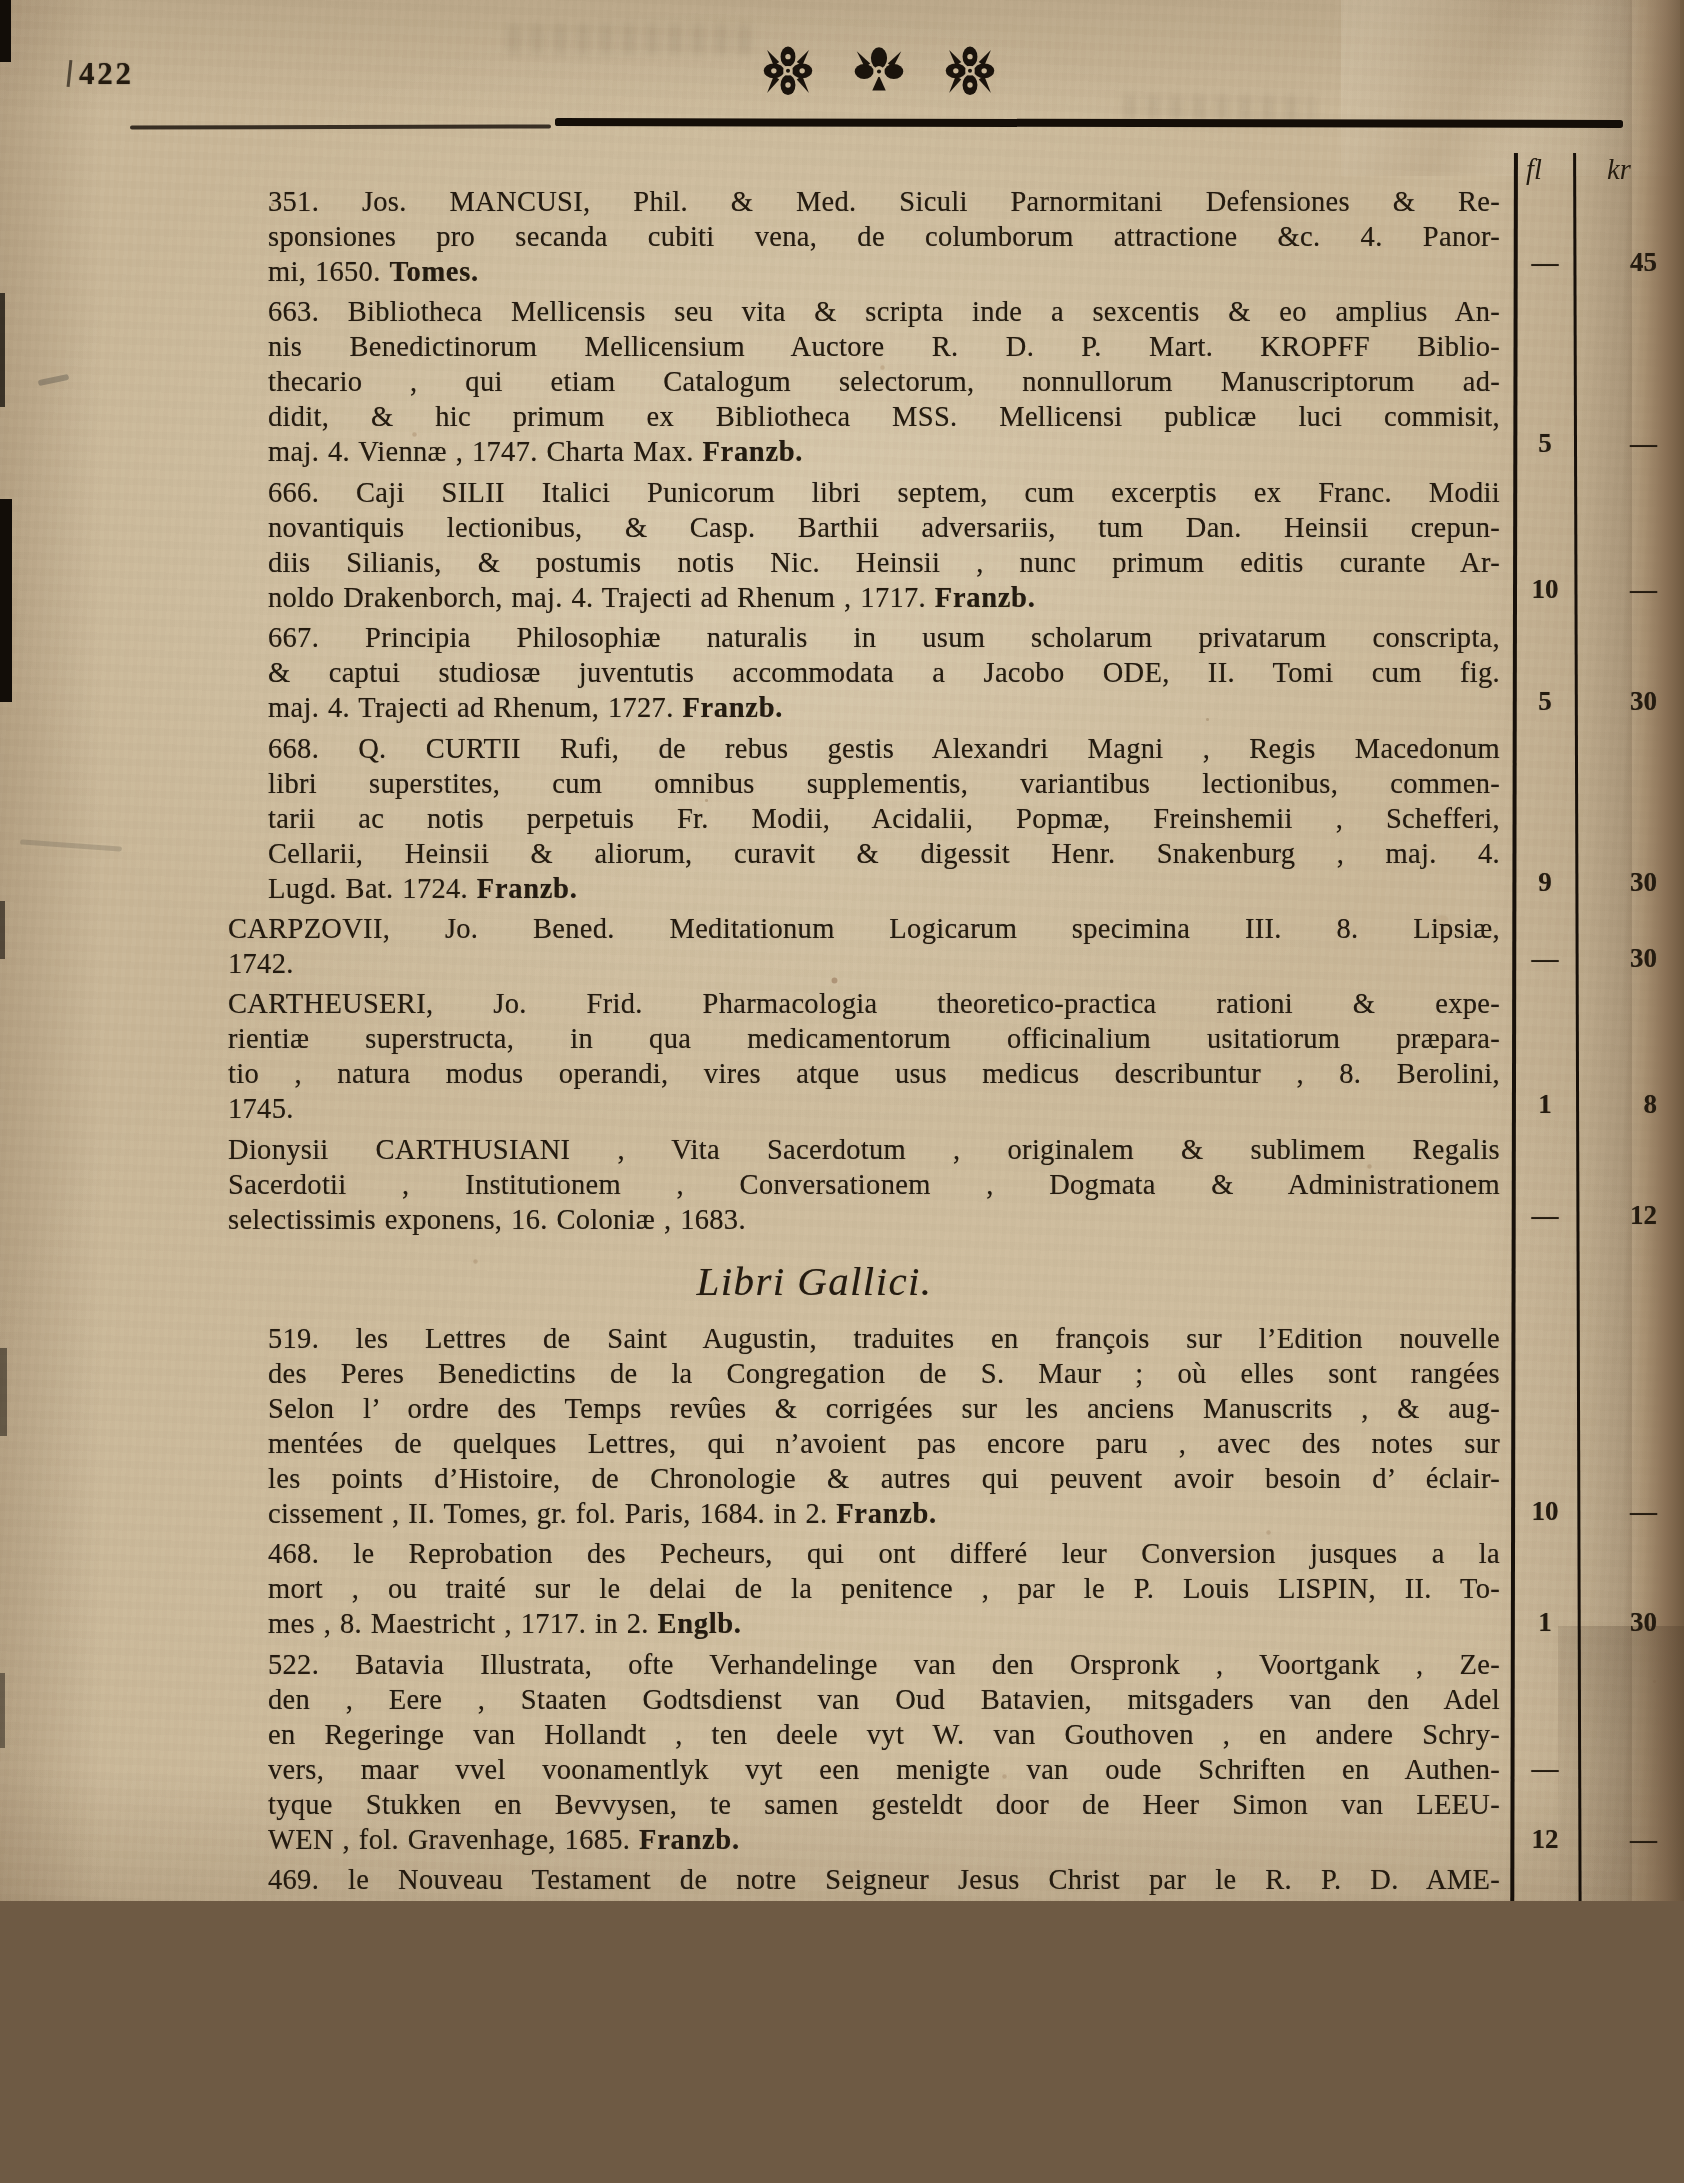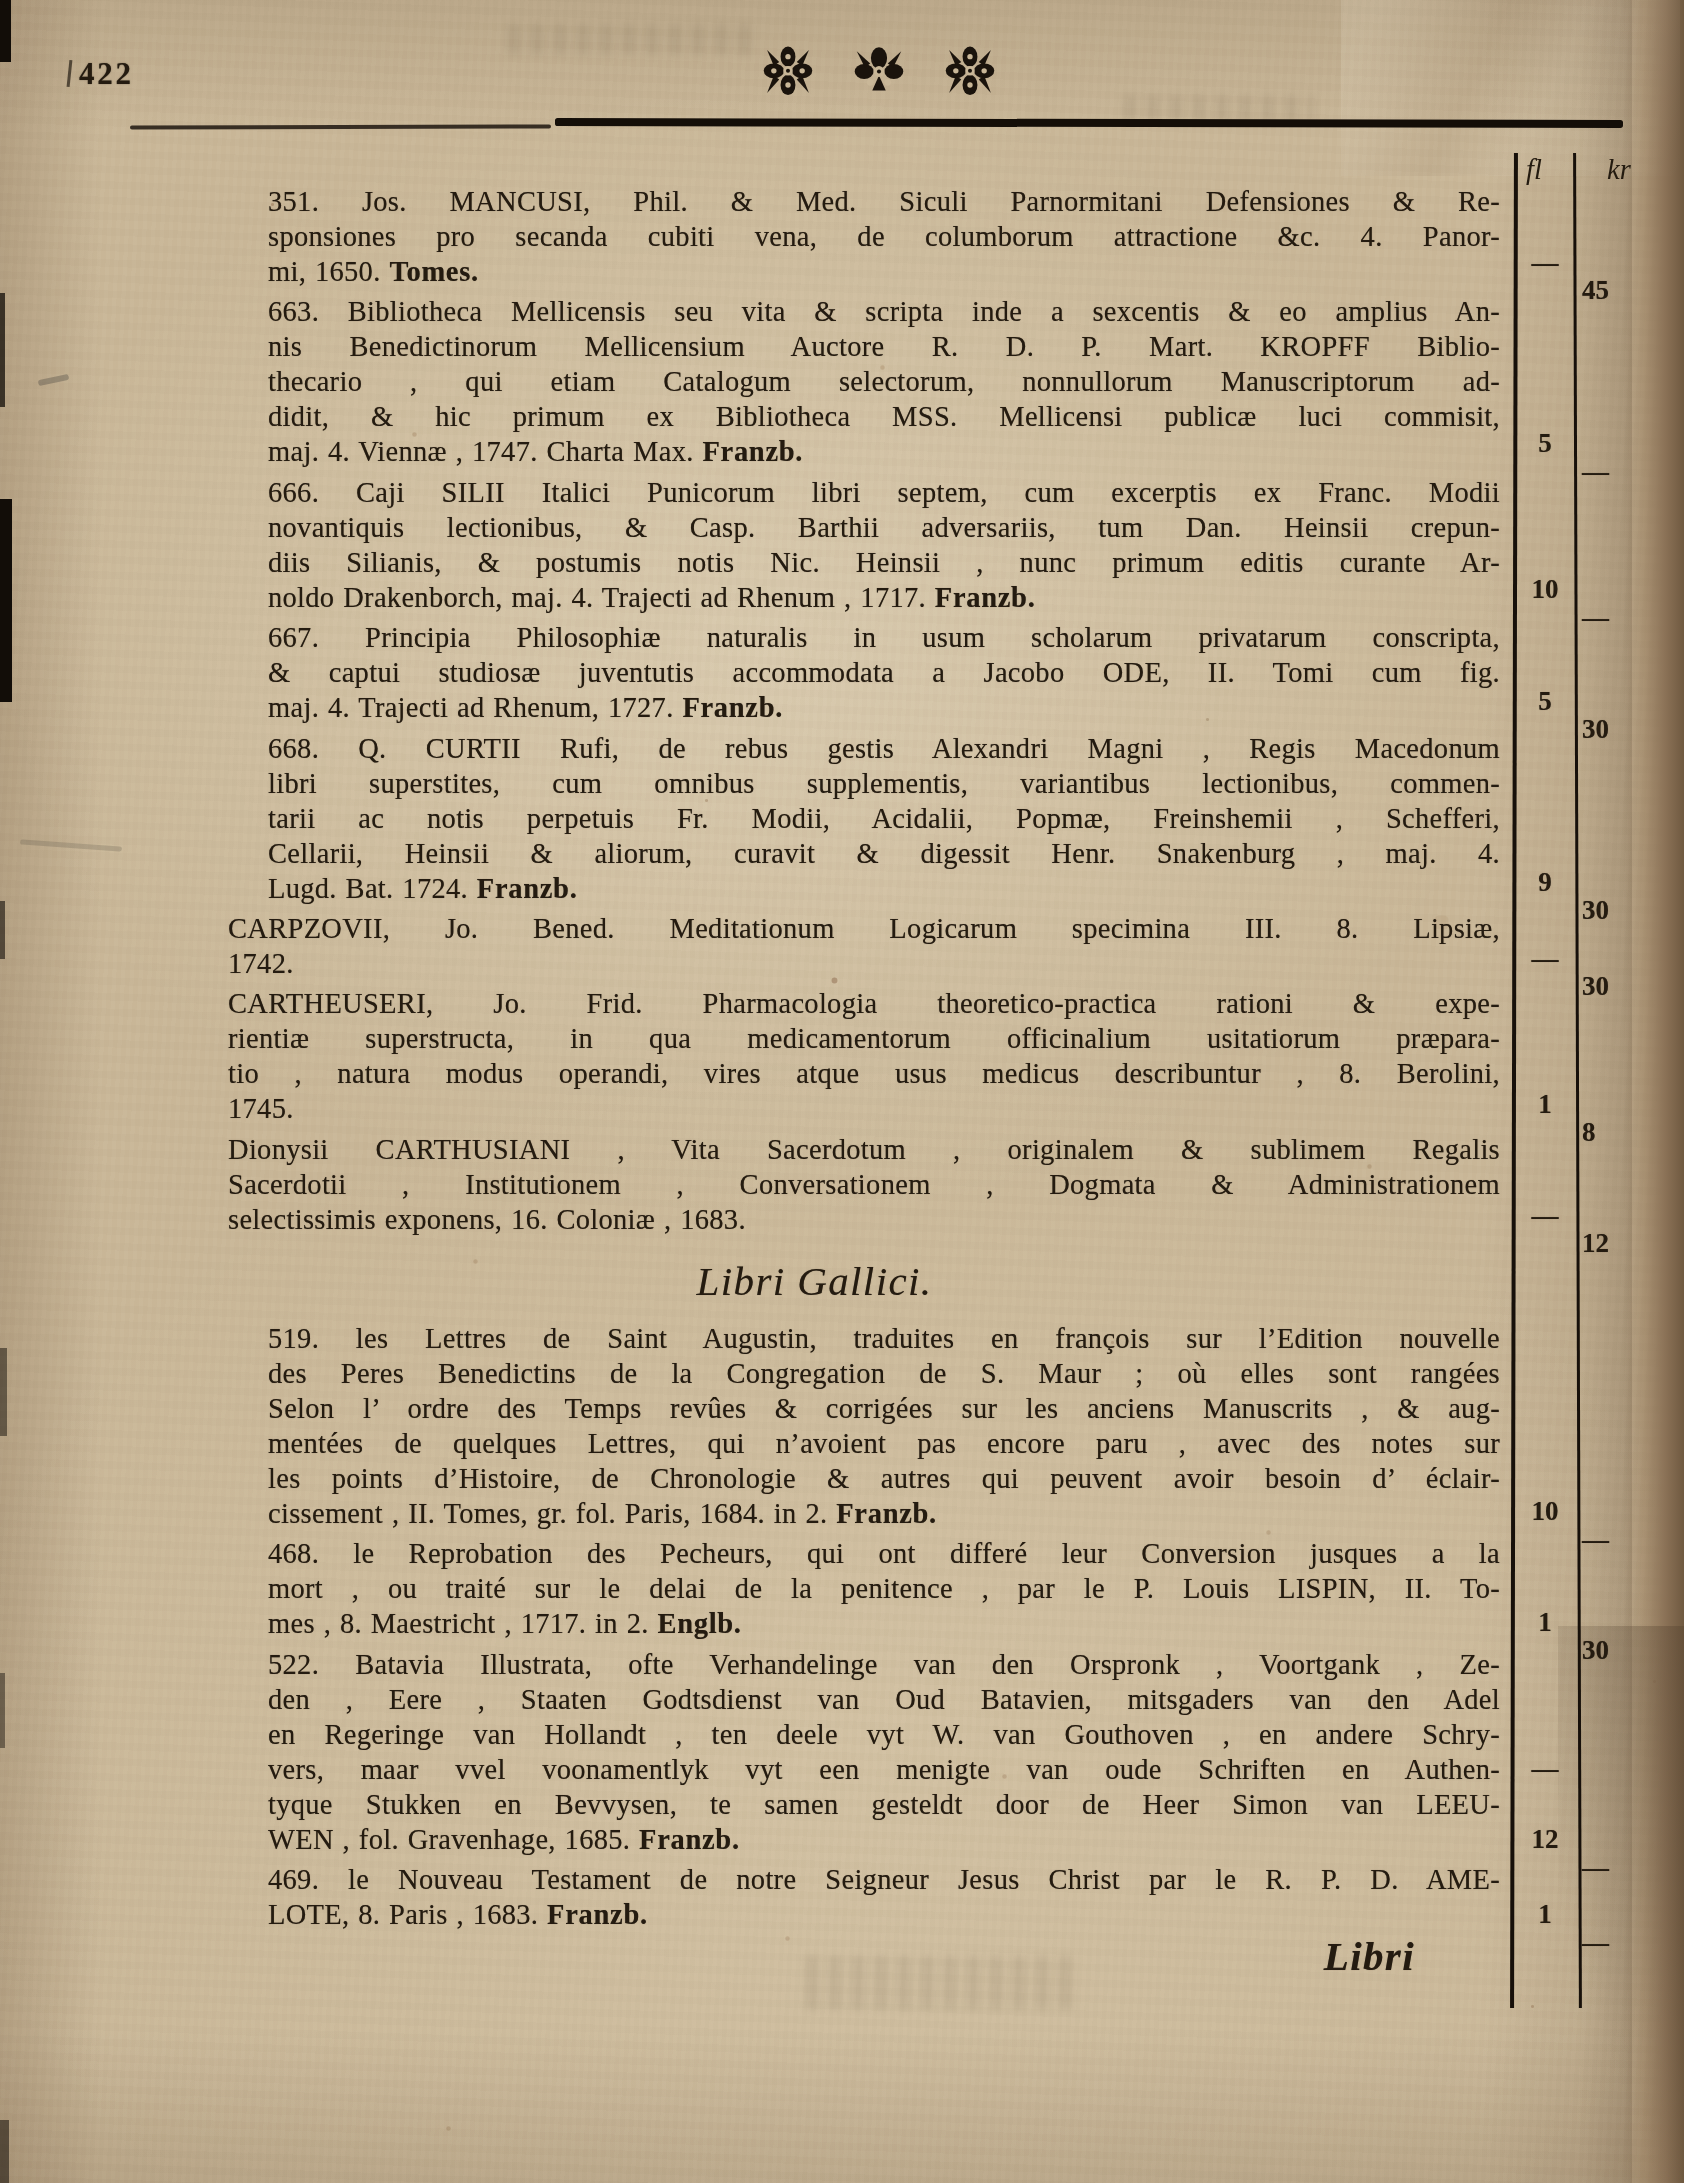--- a/index.html
+++ b/index.html
@@ -1,17 +1,17 @@
 <!DOCTYPE html>
 <html style="font-size:11px"><head>
 <meta charset="utf-8">
 <style>
   html,body{margin:0;padding:0;}
   body{width:1684px;height:2183px;overflow:hidden;background:#6e5a44;}
-  .scan{position:relative;width:1684px;height:2183px;overflow:hidden;
+  .scan{position:relative;width:1684px;height:1901px;overflow:hidden;
     background:
       radial-gradient(ellipse 1084px 813px at 45% 30%, rgba(255,248,228,.30), rgba(255,248,228,0) 70%),
       radial-gradient(ellipse 1219px 948px at 50% 80%, rgba(250,240,215,.18), rgba(250,240,215,0) 75%),
       linear-gradient(90deg, rgba(110,85,60,.25) 0%, rgba(110,85,60,0) 6%, rgba(110,85,60,0) 88%, rgba(110,85,60,.18) 96%),
       linear-gradient(0deg, rgba(105,82,58,.20) 0%, rgba(105,82,58,0) 7%, rgba(105,82,58,0) 94%, rgba(105,82,58,.16) 100%),
       #c9b798;
     font-family:"Liberation Serif","DejaVu Serif",serif;color:#241b10;}
   .grain{position:absolute;inset:0;opacity:.5;pointer-events:none;
     background:
       repeating-linear-gradient(93deg, rgba(160,135,105,.06) 0 4.7px, rgba(230,215,185,.05) 4.7px 8.8px),
@@ -59,21 +59,21 @@
   .entry{margin:0 0 5.4px 0;}
   .entry .line{font-size:28.5px;line-height:35px;letter-spacing:0.3px;word-spacing:1.4px;
     padding-left:224px;text-indent:-85px;text-shadow:0 0 0.7px rgba(36,27,16,.55);}
   .entry.unnumbered .line{text-indent:-125px;}
   .entry .line.j{text-align:justify;text-align-last:justify;}
   .entry .line b{font-weight:bold;letter-spacing:0.7px;}
   .section-heading{margin:20.3px 0 15px 0;text-align:center;font-style:italic;font-size:41px;line-height:49px;
     letter-spacing:1.4px;text-shadow:0 0 0.7px rgba(36,27,16,.5);}
   .price{position:absolute;font-size:27px;font-weight:bold;text-shadow:0 0 0.7px rgba(36,27,16,.5);}
   .price.fl{left:1517px;width:56px;text-align:center;}
-  .price.kr{left:1582px;width:75px;text-align:left;margin-top:28px;}
+  .price.kr{left:1582px;width:75px;text-align:right;}
   .catchword{position:absolute;left:1307px;top:1932px;width:108px;text-align:right;
     font-style:italic;font-size:41px;font-weight:bold;letter-spacing:1.4px;text-shadow:0 0 0.7px rgba(36,27,16,.5);}
 </style>
 </head>
 <body>
 
 <div class="scan">
   <div class="grain"></div>
   <div class="speck" style="left:271px;top:203px;"></div>
 

